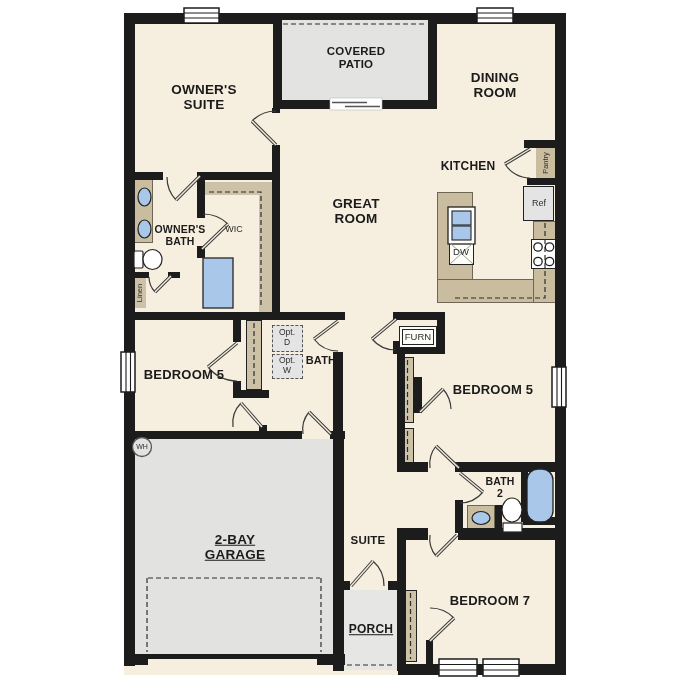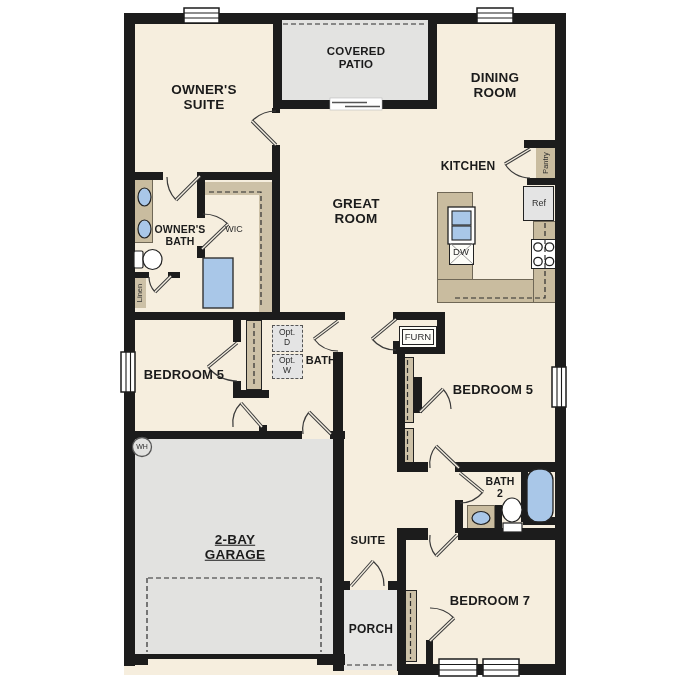--- a/index.html
+++ b/index.html
@@ -246,16 +246,16 @@
 W</div>
   <div class="lbl" style="left:321px;top:360px;font-size:11px;">BATH</div>
   <div class="lbl sm" style="left:418px;top:337px;font-size:9.5px;">FURN</div>
   <div class="lbl" style="left:493px;top:390px;font-size:13px;width:120px;">BEDROOM 5</div>
   <div class="lbl sm" style="left:142px;top:447px;font-size:7px;">WH</div>
   <div class="lbl" style="left:235px;top:547px;font-size:13.5px;text-decoration:underline;">2-BAY
 GARAGE</div>
   <div class="lbl" style="left:368px;top:540px;font-size:11.5px;">SUITE</div>
   <div class="lbl" style="left:500px;top:488px;font-size:10.5px;">BATH
 2</div>
-  <div class="lbl" style="left:371px;top:630px;font-size:12px;">PORCH</div>
+  <div class="lbl" style="left:371px;top:630px;font-size:12px;text-decoration:underline;">PORCH</div>
   <div class="lbl" style="left:490px;top:601px;font-size:13px;width:120px;">BEDROOM 7</div>
 
 </div>
 
 </body></html>

